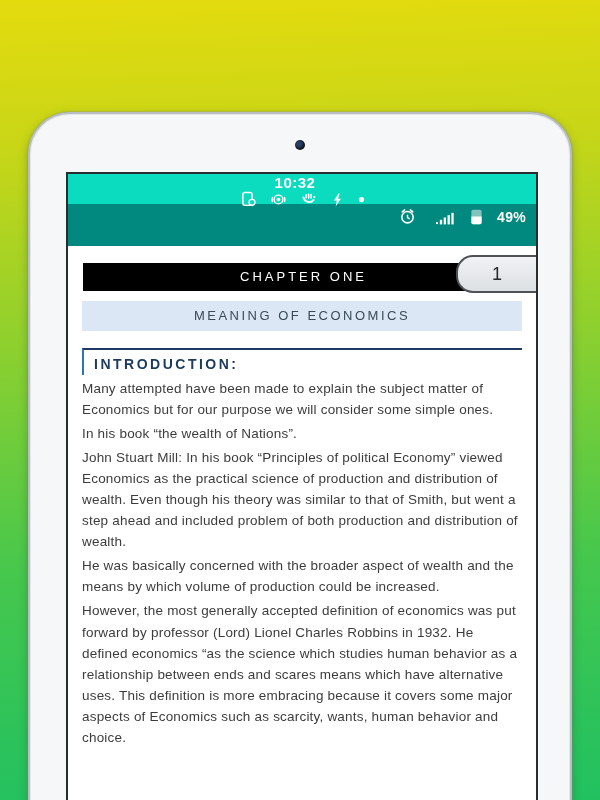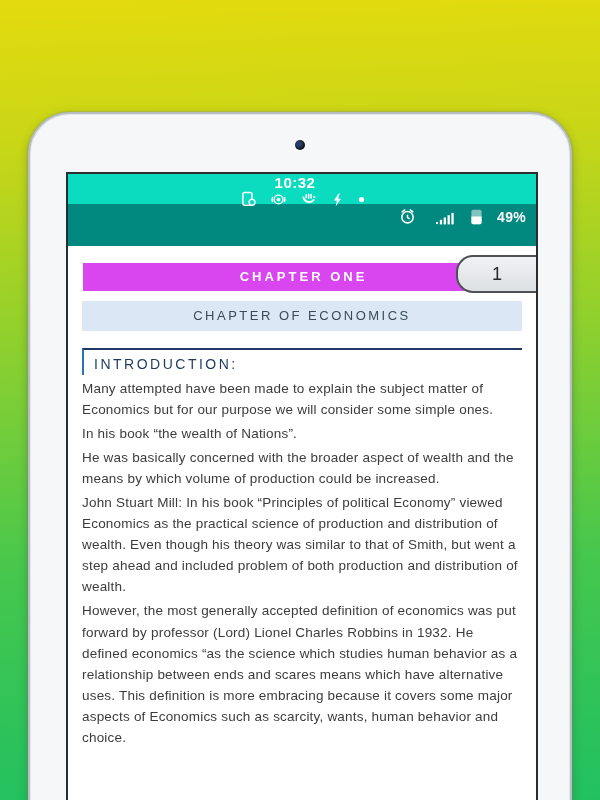--- a/index.html
+++ b/index.html
@@ -37,41 +37,41 @@
   
   .app-header { height:42px; background:#02897f; }
   
   .doc {
     background:#fff; padding:9px 14px 0 14px; height:650px; position:relative;
     color:#3c3c3c;
   }
   .chapter-row { position:relative; height:40px; }
   .chapter-bar {
     position:absolute; left:1px; right:-2px; top:8px; height:28px;
-    background:#d946ef; color:#fff;
-    font-size:13px; font-weight:bold; letter-spacing:3px;
+    background:#000000; color:#fff;
+    font-size:13px; font-weight:normal; letter-spacing:3px;
     text-align:center; line-height:28px;
   }
   .page-tab {
     position:absolute; right:-16px; top:0; width:82px; height:38px;
     background:linear-gradient(#f0f2f4,#dde0e3);
     border:2px solid #4e5256; border-right-color:#2a2d2f;
     border-radius:17px 0 0 17px;
     display:flex; align-items:center; justify-content:center;
     font-size:18px; color:#26282a; z-index:2;
   }
   .section-bar {
     margin-top:6px; height:30px; background:#dbe7f5;
     font-size:13px; letter-spacing:2.5px; color:#3a4a57;
     text-align:center; line-height:30px;
   }
   .intro-box {
     margin-top:17px; border-top:2px solid #1f3864; border-left:2px solid #2e74b5;
     padding:6px 0 3px 10px;
-    color:#1c3a5e; font-size:14px; font-weight:400; letter-spacing:2.5px;
+    color:#1c3a5e; font-size:14px; font-weight:700; letter-spacing:2.5px;
   }
   .paragraphs p {
     margin-top:3px; font-size:13.5px; line-height:1.56;
     letter-spacing:.2px; color:#3c3c3c;
   }
 </style>
 </head>
 <body>
 
 <div class="canvas">
@@ -144,28 +144,28 @@
       <div class="app-header"></div>
 
       <div class="doc">
         <div class="chapter-row">
           <div class="chapter-bar">CHAPTER ONE</div>
           <div class="page-tab">
             <span>1</span>
           </div>
         </div>
 
-        <div class="section-bar">CHAPTER OF ECONOMICS</div>
+        <div class="section-bar">MEANING OF ECONOMICS</div>
 
         <div class="intro-box">INTRODUCTION:</div>
 
         <div class="paragraphs">
           <p>Many attempted have been made to explain the subject matter of Economics but for our purpose we will consider some simple ones.</p>
           <p>In his book “the wealth of Nations”.</p>
+          <p>John Stuart Mill: In his book “Principles of political Economy” viewed Economics as the practical science of production and distribution of wealth. Even though his theory was similar to that of Smith, but went a step ahead and included problem of both production and distribution of wealth.</p>
           <p>He was basically concerned with the broader aspect of wealth and the means by which volume of production could be increased.</p>
-          <p>John Stuart Mill: In his book “Principles of political Economy” viewed Economics as the practical science of production and distribution of wealth. Even though his theory was similar to that of Smith, but went a step ahead and included problem of both production and distribution of wealth.</p>
           <p>However, the most generally accepted definition of economics was put forward by professor (Lord) Lionel Charles Robbins in 1932. He defined economics “as the science which studies human behavior as a relationship between ends and scares means which have alternative uses. This definition is more embracing because it covers some major aspects of Economics such as scarcity, wants, human behavior and choice.</p>
         </div>
       </div>
 
     </div>
   </div>
 </div>
 
 </body></html>

